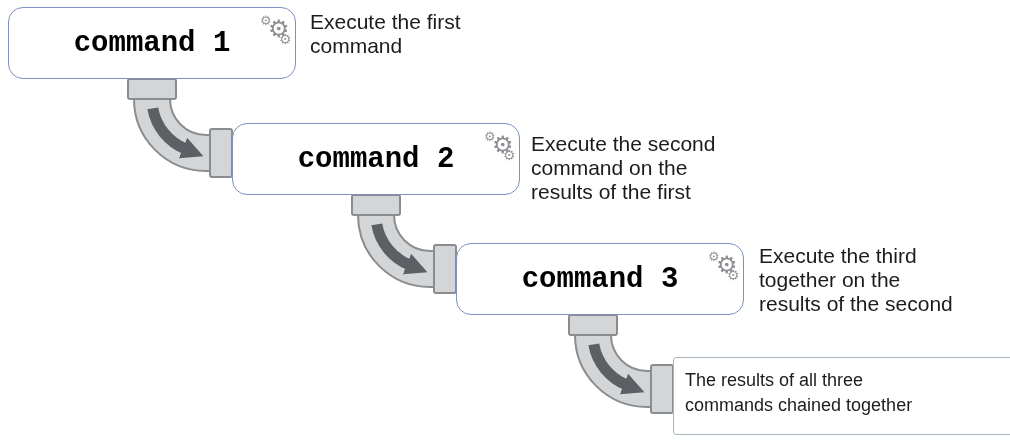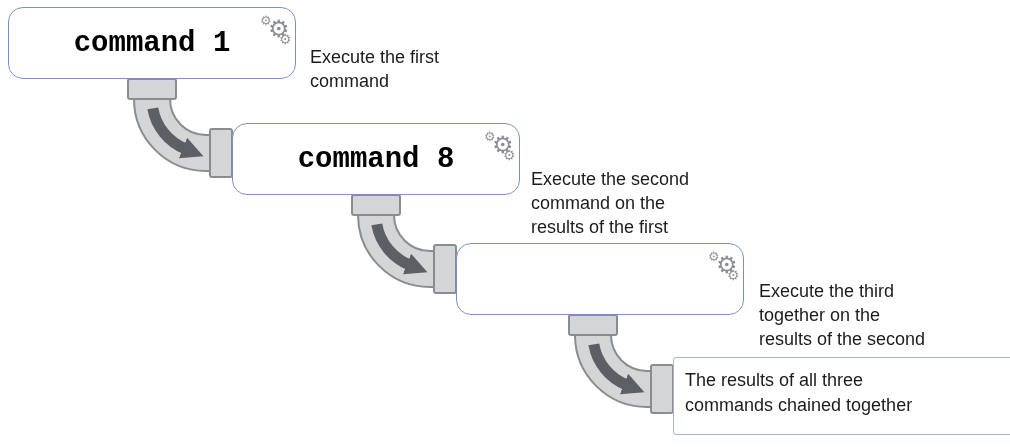--- a/index.html
+++ b/index.html
@@ -30,21 +30,21 @@
   .box1{left:8px;top:7px;}
   .box2{left:232px;top:123px;}
   .box3{left:456px;top:243px;}
   .gears{position:absolute;top:2px;right:4px;width:40px;height:42px;color:var(--gear);}
   .gears span{position:absolute;line-height:1;display:block;}
   .gear-sm1{font-size:13px;left:9px;top:4px;}
   .gear-lg{font-size:24px;left:17px;top:7px;color:var(--gear-big);}
   .gear-sm2{font-size:14px;left:28px;top:22px;}
   .desc{
     position:absolute;z-index:3;color:var(--text);
-    font-size:18px;line-height:24px;white-space:pre-line;margin-top:35px;
+    font-size:21px;line-height:24px;white-space:pre-line;
   }
   .desc1{left:310px;top:10px;}
   .desc2{left:531px;top:132px;}
   .desc3{left:759px;top:244px;}
   .result-box{
     position:absolute;left:673px;top:357px;width:384px;height:78px;box-sizing:border-box;
     background:#fff;border:1px solid var(--result-border);border-radius:3px;z-index:2;
     padding:10px 0 0 11px;
   }
   .result-text{
@@ -76,29 +76,30 @@
   <div class="command-box box1">
     <span class="command-label">command 1</span>
     <div class="gears">
       <span class="gear-sm1">⚙</span>
       <span class="gear-lg">⚙</span>
       <span class="gear-sm2">⚙</span>
     </div>
   </div>
 
   <div class="command-box box2">
-    <span class="command-label">command 8</span>
+    <span class="command-label">command 2</span>
     <div class="gears">
       <span class="gear-sm1">⚙</span>
       <span class="gear-lg">⚙</span>
       <span class="gear-sm2">⚙</span>
     </div>
   </div>
 
   <div class="command-box box3">
+    <span class="command-label">command 3</span>
     <div class="gears">
       <span class="gear-sm1">⚙</span>
       <span class="gear-lg">⚙</span>
       <span class="gear-sm2">⚙</span>
     </div>
   </div>
 
   <div class="desc desc1">Execute the first
 command</div>
   <div class="desc desc2">Execute the second

